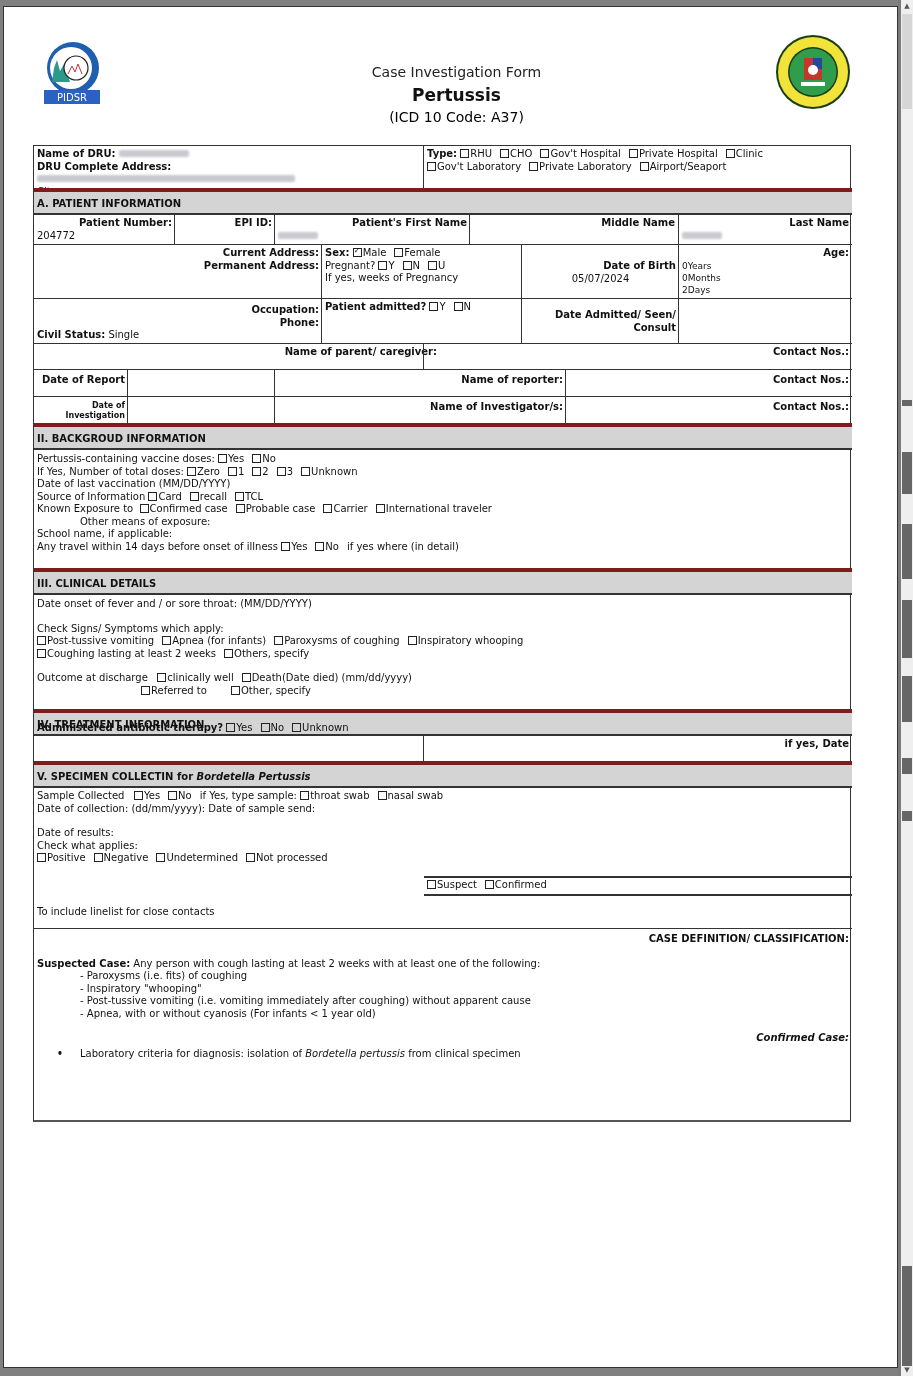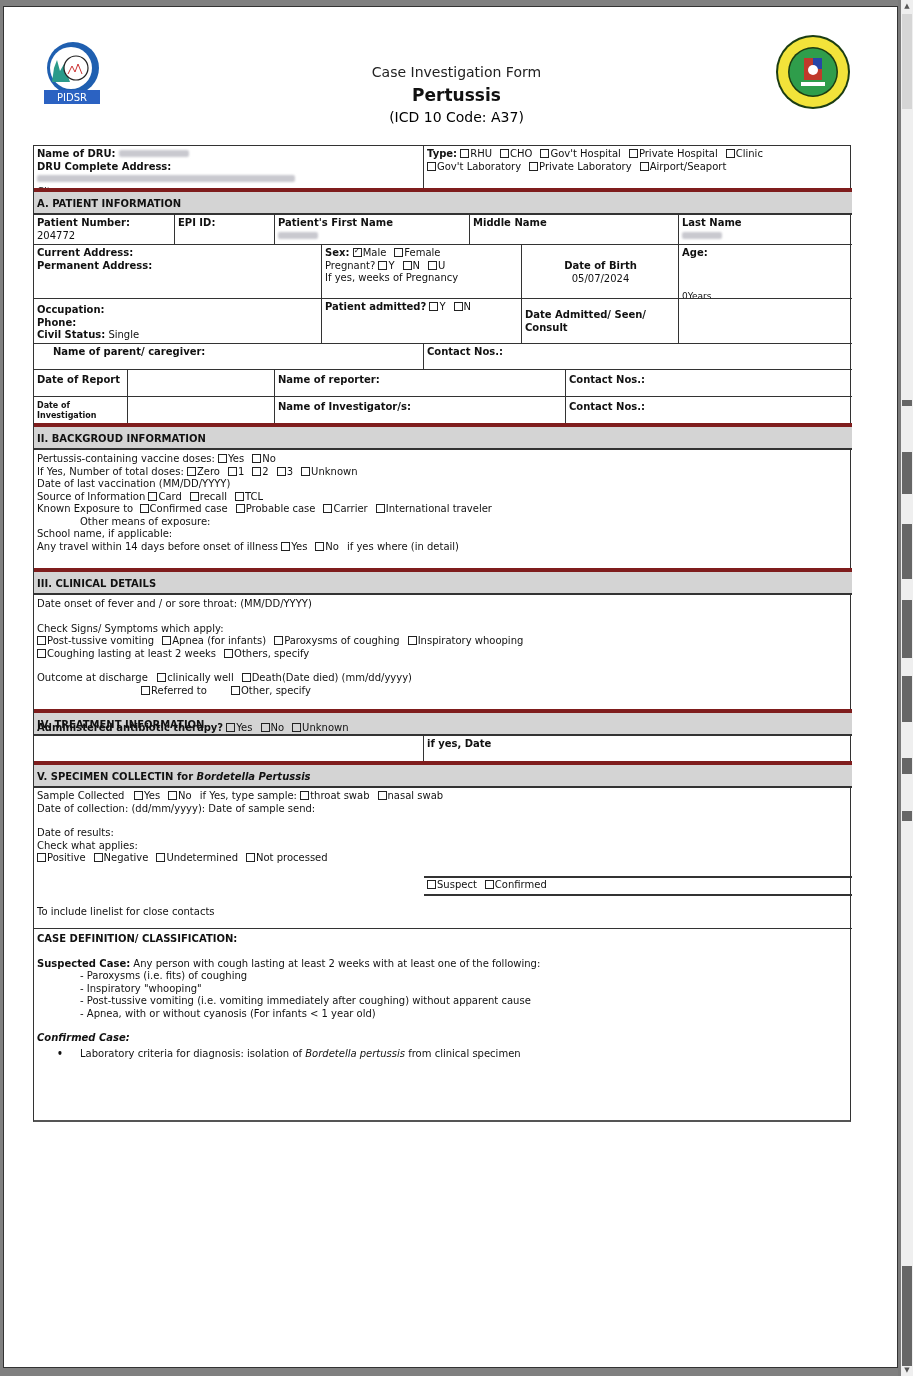--- a/index.html
+++ b/index.html
@@ -21,21 +21,21 @@
   .scroll-thumb { position: absolute; left: 1px; width: 10px; background: #d6d6d6; }
   .scroll-mark { position: absolute; left: 1px; width: 10px; background: #666; }
 
   .abs { position: absolute; }
   .header-title { left: 0; width: 913px; text-align: center; font-size: 14px; top: 64px; color: #222; }
   .header-name { left: 0; width: 913px; text-align: center; font-size: 17px; font-weight: bold; top: 85px; }
   .header-code { left: 0; width: 913px; text-align: center; font-size: 14px; top: 109px; color: #000000; }
 
   .form { position: absolute; left: 33px; top: 145px; width: 818px; height: 977px; border: 1px solid #333; box-sizing: border-box; border-bottom: 2px solid #555; }
   .cell { position: absolute; box-sizing: border-box; font-size: 10px; line-height: 12.5px; padding: 2px 3px; overflow: hidden; }
-  .b { font-weight: bold; }
+  .b { font-weight: bold; text-align: right; }
   .sec { background: #d4d4d4; font-weight: bold; font-size: 10px; border-top: 4px solid #7f1d1d; border-bottom: 2px solid #333; }
   .line-h { position: absolute; height: 0; border-top: 1.5px solid #333; }
   .line-v { position: absolute; width: 0; border-left: 1.5px solid #333; }
   .cb { display: inline-block; width: 7px; height: 7px; border: 1px solid #222; margin-right: 1px; vertical-align: -1px; position: relative; }
   .cb.on::after { content: "✓"; position: absolute; left: 0; top: -3px; font-size: 8px; line-height: 10px; }
   .opt { margin-right: 8px; white-space: nowrap; }
   .blur { display: inline-block; height: 7px; background: #c9c9cf; border-radius: 2px; vertical-align: 0; filter: blur(1px); }
   .it { font-style: italic; }
   .center { text-align: center; }
   .u { text-decoration: underline; }
@@ -147,21 +147,21 @@
   </div>
   <div class="line-v" style="left:487px;top:99px;height:98px;"></div>
   <div class="cell center" style="left:488px;top:99px;width:157px;height:54px;padding-top:15px;">
     <div class="b">Date of Birth</div>
     <div>05/07/2024</div>
   </div>
   <div class="line-v" style="left:644px;top:99px;height:98px;"></div>
   <div class="cell" style="left:645px;top:99px;width:173px;height:54px;">
     <div class="b">Age:</div>
     <div style="font-size:9px;line-height:12px;">
-      <div class="u" style="text-decoration:none;margin-top:30px;">0Years</div>
+      <div class="u" style="text-decoration:none;">0Years</div>
       <div>0Months</div>
       <div>2Days</div>
     </div>
   </div>
   <div class="line-h" style="left:0;top:152px;width:818px;"></div>
 
   <div class="cell" style="left:0;top:153px;width:288px;height:45px;padding-top:5px;">
     <div class="b">Occupation:</div>
     <div class="b">Phone:</div>
     <div><span class="b">Civil Status:</span> <span>Single</span></div>

